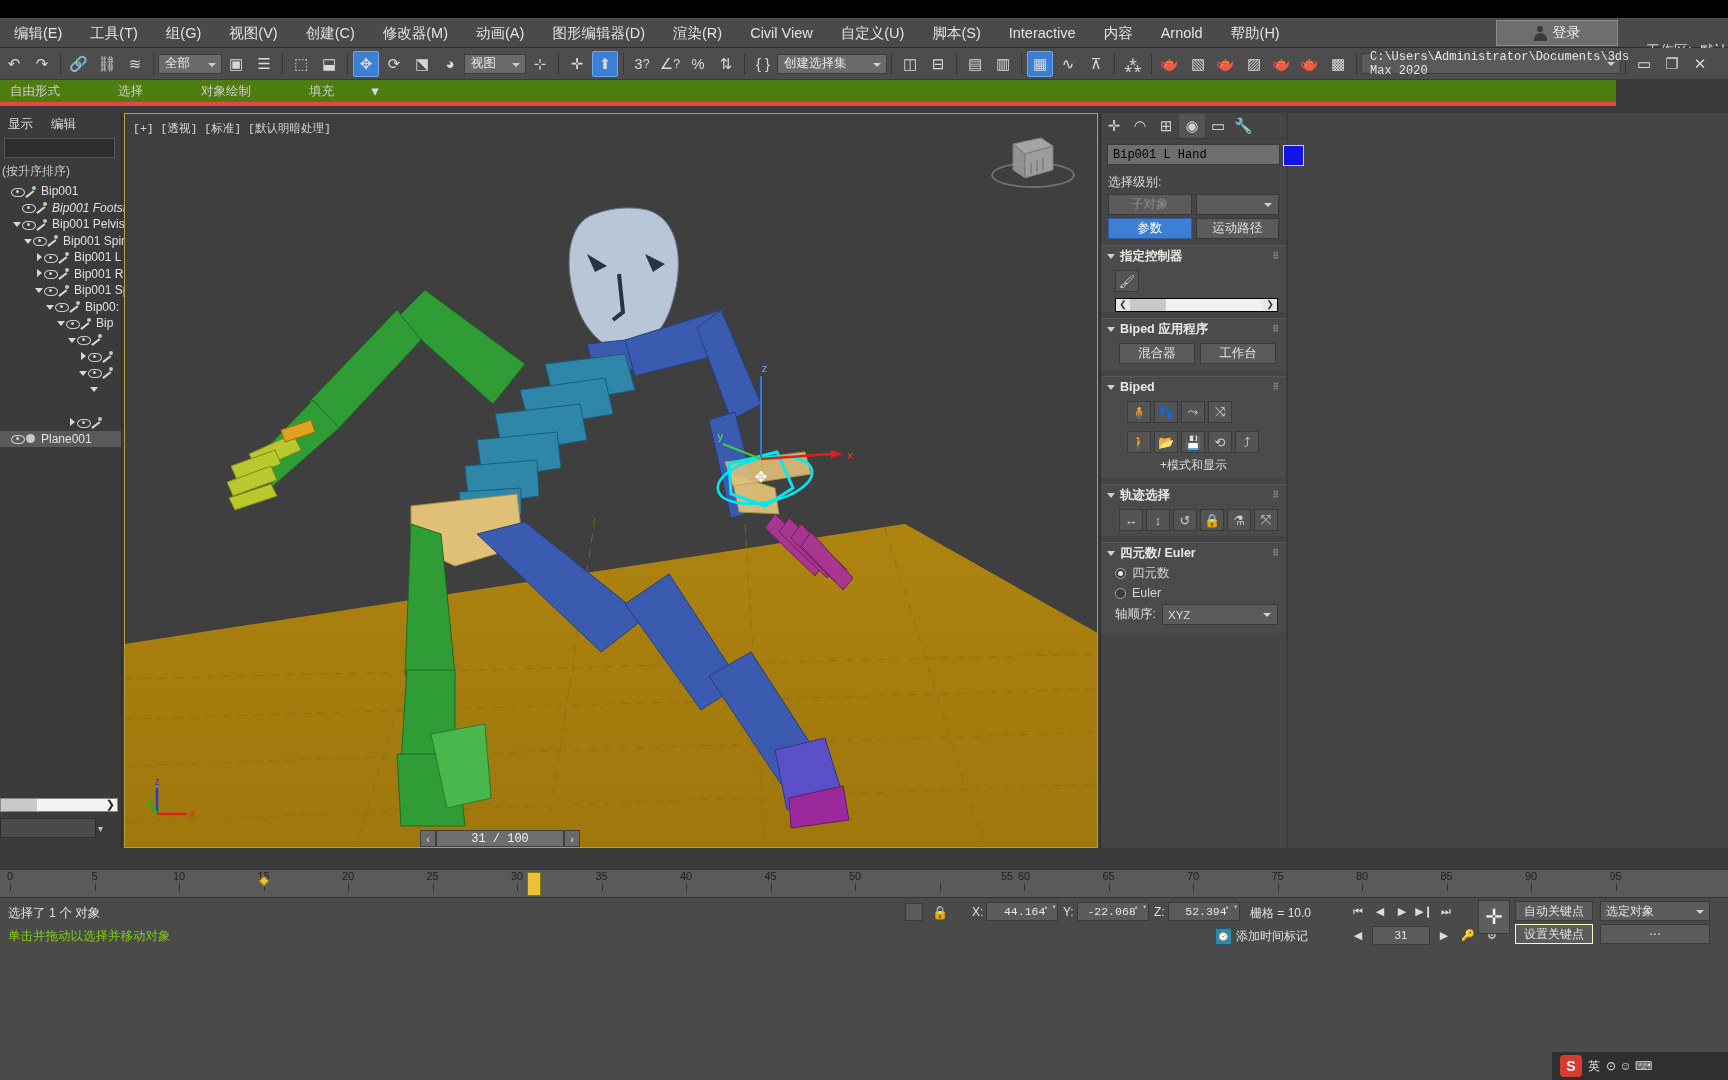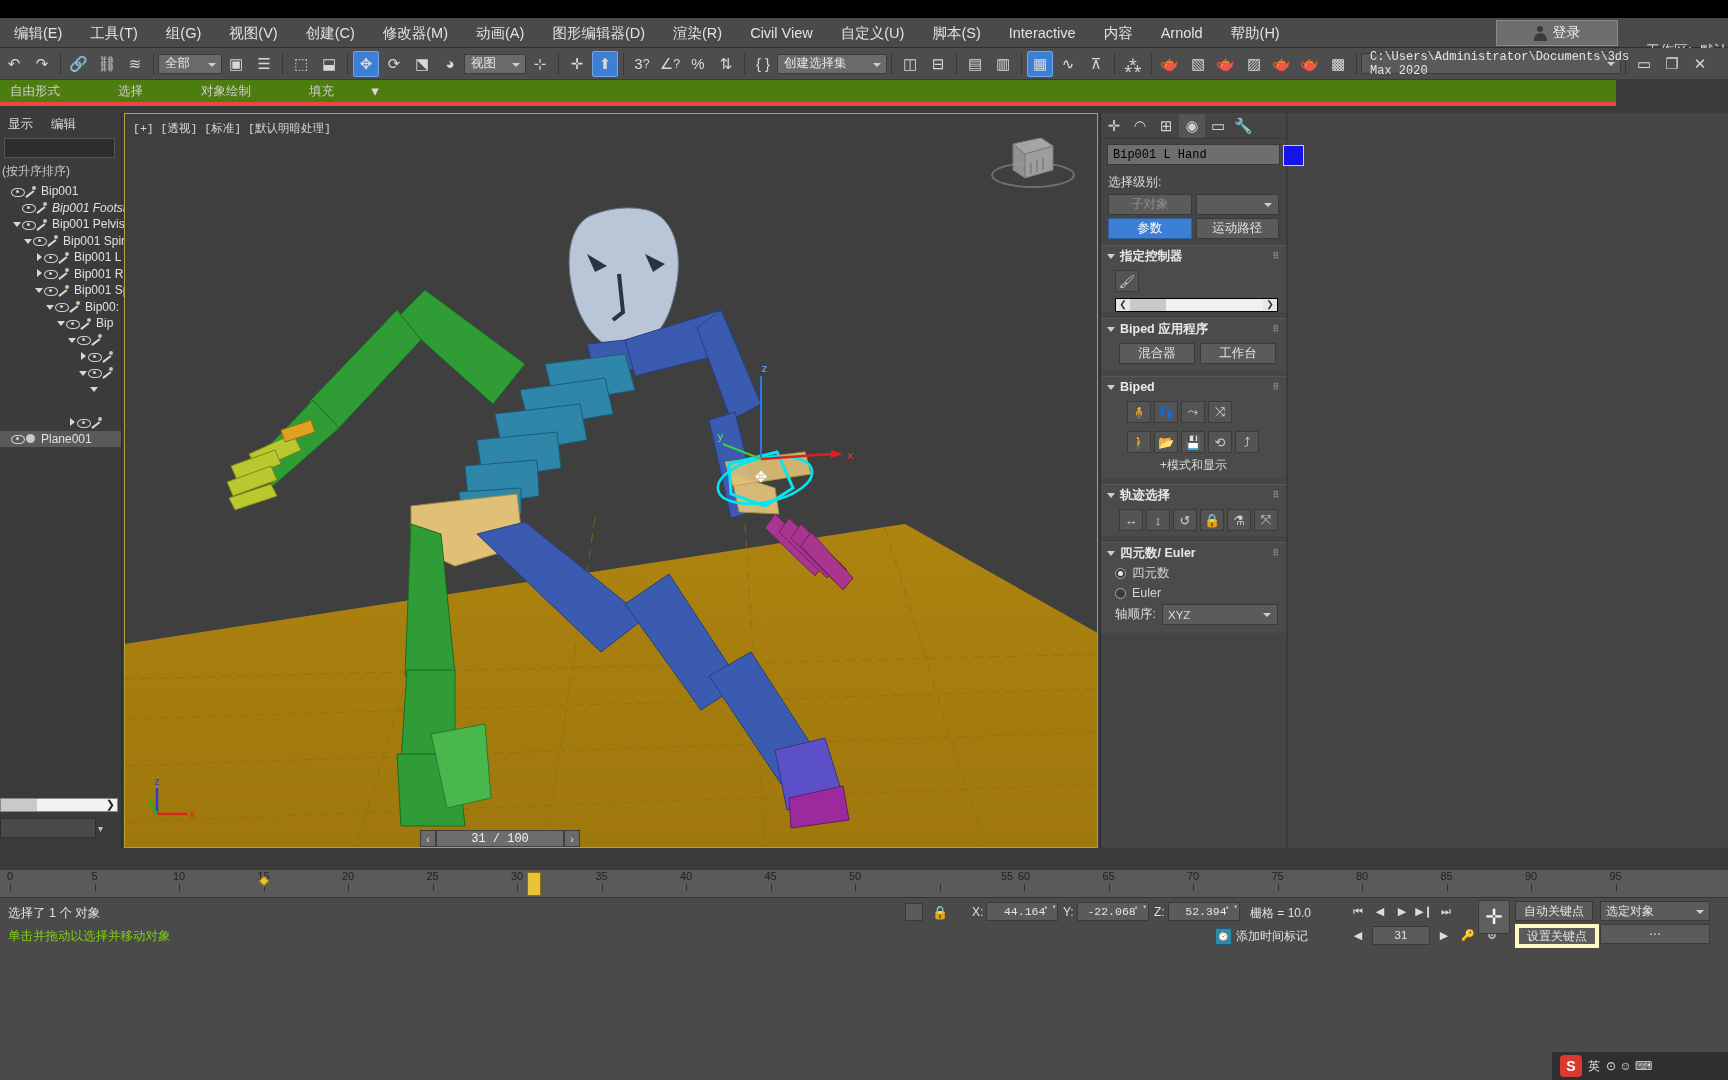--- a/index.html
+++ b/index.html
@@ -190,21 +190,21 @@
   .pbtns{ position:absolute; left:1219px; top:2px; display:flex; align-items:center; gap:2px;}
   .pb{ width:20px;height:22px; display:flex;align-items:center;justify-content:center;
        color:#dcdcdc; font-size:11px; }
   .bigkey{ position:absolute; left:1345px; top:3px; width:32px; height:34px;
            background:#5e5e5e; border:1px solid #3a3a3a; display:flex;
            align-items:center; justify-content:center; color:#f0f0f0; font-size:21px;}
   .akbtn{ position:absolute; left:1382px; top:3px; height:20px; padding:0 8px;
           background:#5b5b5b; border:1px solid #3a3a3a; font-size:12px;
           display:flex; align-items:center; color:#e2e2e2;}
   .skbtn{ position:absolute; left:1382px; top:25px; height:20px; padding:8px 8px;
-          background:#5b5b5b; border:4px solid #fef9c3; font-size:12px;
+          background:#5b5b5b; border:1px solid #fef9c3; font-size:12px;
           display:flex; align-items:center; color:#e2e2e2;}
   .seldrop{ position:absolute; left:1464px; top:3px; width:110px; height:20px;
             background:#5b5b5b; border:1px solid #3a3a3a; font-size:12px;
             display:flex; align-items:center; padding-left:5px; color:#e2e2e2;}
   .seldrop:after{ content:""; position:absolute; right:5px; top:8px;
                   border-left:4px solid transparent; border-right:4px solid transparent;
                   border-top:4px solid #cfcfcf; }
   .addkey{ position:absolute; left:1218px; top:26px; display:flex; align-items:center;
            gap:4px; font-size:12px; color:#e2e2e2;}
   .frmfield{ position:absolute; left:1268px; top:25px; width:52px;height:19px;

